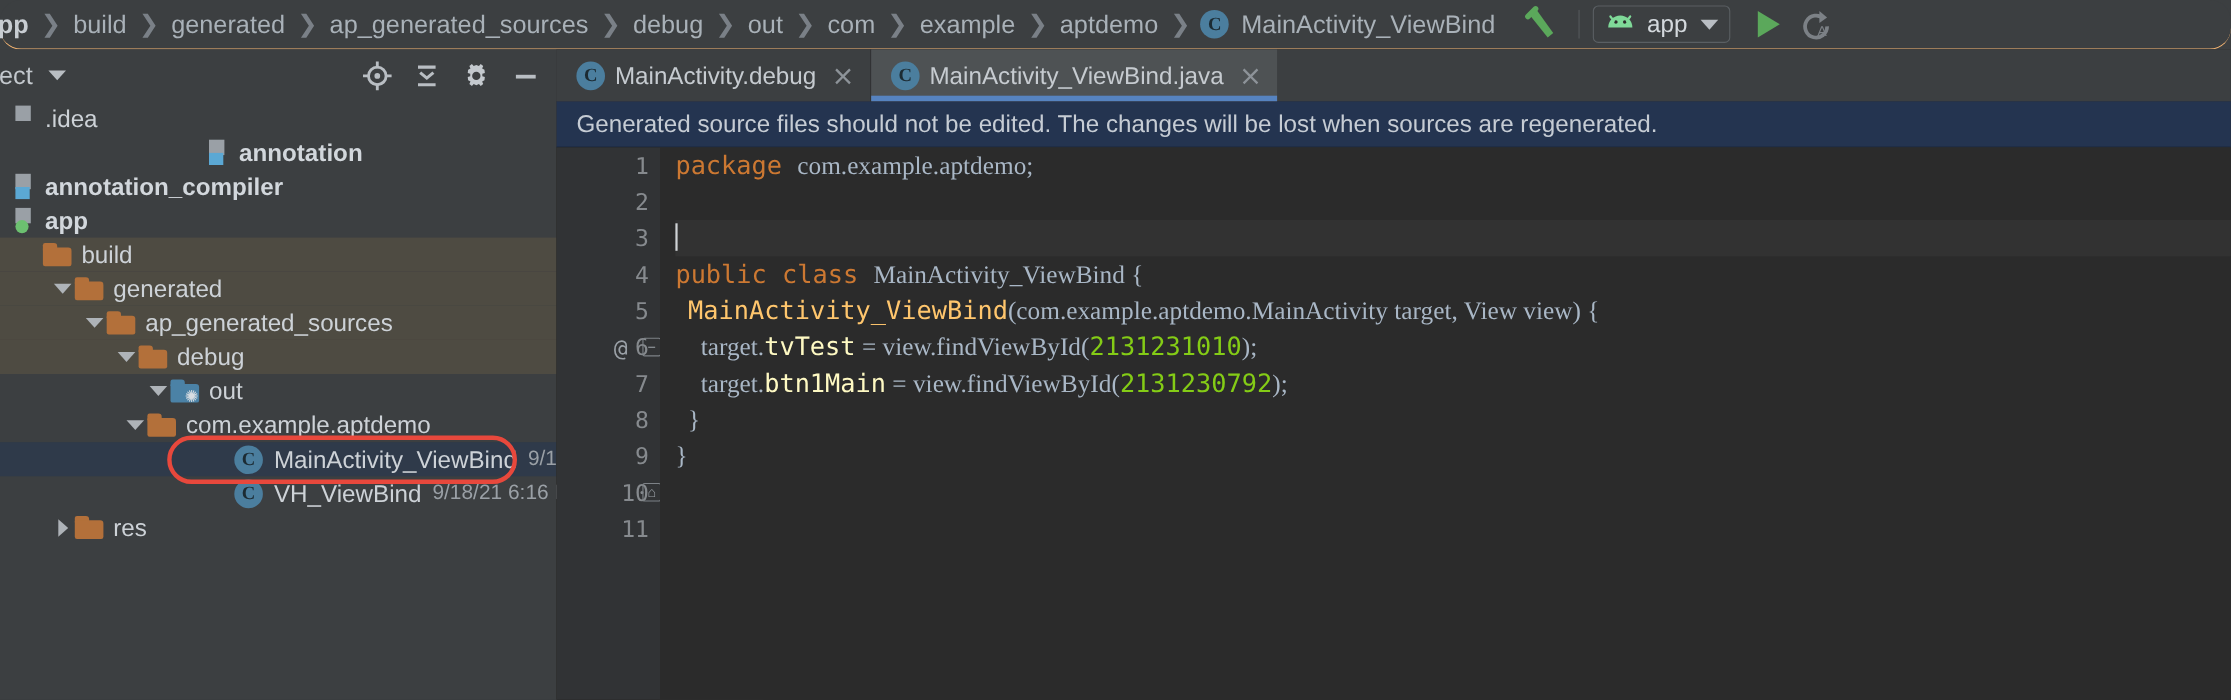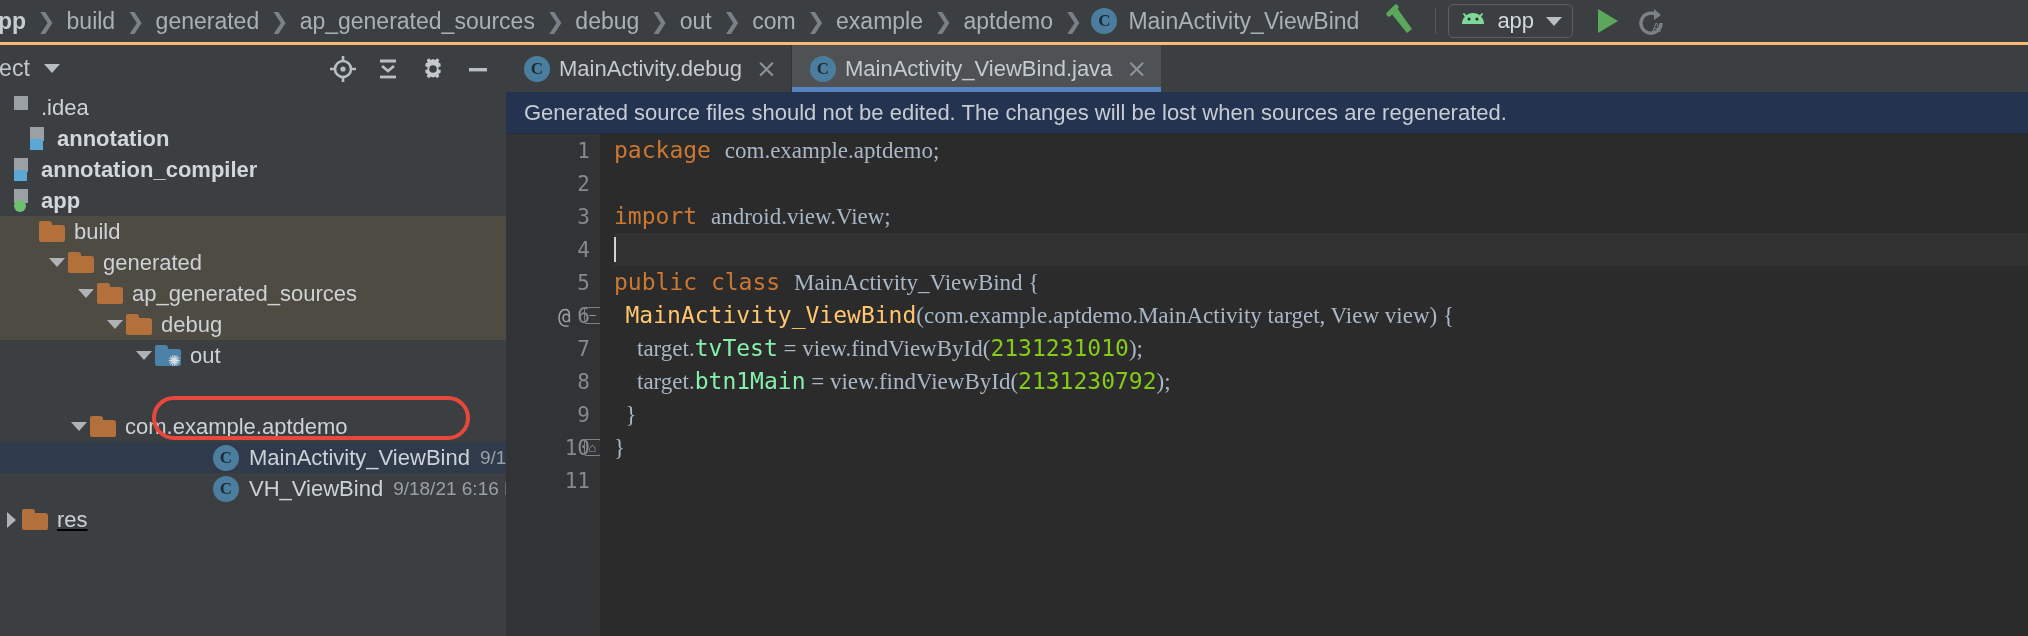--- a/index.html
+++ b/index.html
@@ -8,21 +8,22 @@
     background: #3c3f41;
     font-family: "Liberation Sans", sans-serif;
     overflow: hidden;
   }
 
   
   #topbar {
     position: absolute; left: 0; top: 0; width: 2028px; height: 45px;
     background: #3c3f41;
     display: flex; align-items: center;
-    border-bottom: 3px solid #fdba74;
+    border-bottom: 1px solid #fdba74;
+    border-radius: 19px;
   }
   #breadcrumb {
     display: flex; align-items: center; height: 45px;
     padding-left: 0px; flex: 0 0 auto; overflow: hidden;
   }
   .crumb {
     font-size: 23px; color: #a9b1b8; white-space: nowrap;
     padding: 0 2px; line-height: 45px;
   }
   .crumb.first { font-weight: bold; color: #c8cdd2; margin-left: -4px; }
@@ -225,21 +226,21 @@
   }
   .cline {
     height: 33px; line-height: 33px; white-space: pre;
     font-family: "DejaVu Sans Mono", monospace; font-size: 23px;
     color: #a9b7c6; position: relative;
   }
   .cline.cursor-line { background: #323232; }
   .kw  { color: #cc7832; }
   .txt { color: #a9b7c6; font-family: Liberation Serif, serif; }
   .ctor{ color: #ffc66d; }
-  .fld { color: #86efac; text-align: right; }
+  .fld { color: #fef9c3; text-align: right; }
   .num { color: #84cc16; }
   .caret-bar {
     display: inline-block; width: 2px; height: 25px; background: #cfd3d6;
     vertical-align: -5px;
   }
 </style>
 </head>
 <body>
 
 <div id="topbar">
@@ -334,21 +335,21 @@
     </div>
   </div>
   <div id="tree">
       <div class="trow" style="padding-left: 0px; text-align: center;">
         <span class="tri"></span>
         <span class="mod-ico plain">
           <span class="sq1"></span>
         </span>
         <span class="tlabel">.idea</span>
       </div>
-      <div class="trow" style="padding-left: 16px;">
+      <div class="trow" style="padding-left: 0px; justify-content: center;">
         <span class="tri"></span>
         <span class="mod-ico blue">
           <span class="sq1"></span>
           <span class="sq2"></span>
         </span>
         <span class="tlabel bold">annotation</span>
       </div>
       <div class="trow" style="padding-left: 0px;">
         <span class="tri"></span>
         <span class="mod-ico blue">
@@ -407,21 +408,21 @@
         <span class="tri">
           <i></i>
         </span>
         <span class="folder-ico blue">
           <span class="tab"></span>
           <span class="body"></span>
           <span class="gear">✺</span>
         </span>
         <span class="tlabel">out</span>
       </div>
-      <div class="trow" style="padding-left: 68px; margin-top: 40px;">
+      <div class="trow" style="padding-left: 112px;">
         <span class="tri">
           <i></i>
         </span>
         <span class="folder-ico">
           <span class="tab"></span>
           <span class="body"></span>
         </span>
         <span class="tlabel">com.example.aptdemo</span>
       </div>
       <div class="trow sel-blue" style="padding-left: 191px;">
@@ -429,21 +430,21 @@
         <span class="file-ico">C</span>
         <span class="tlabel">MainActivity_ViewBind</span>
         <span class="tstamp">9/18/21</span>
       </div>
       <div class="trow" style="padding-left: 191px;">
         <span class="tri"></span>
         <span class="file-ico">C</span>
         <span class="tlabel">VH_ViewBind</span>
         <span class="tstamp">9/18/21 6:16 PM, 2</span>
       </div>
-      <div class="trow" style=" text-decoration: underline;">
+      <div class="trow" style="padding-left: 46px;">
         <span class="tri">
           <i style="border-top: 8px solid transparent; border-bottom: 8px solid transparent; border-left: 9px solid rgb(174, 179, 184); border-right: none;"></i>
         </span>
         <span class="folder-ico">
           <span class="tab"></span>
           <span class="body"></span>
         </span>
         <span class="tlabel">res</span>
       </div>
     </div>
@@ -482,21 +483,20 @@
         <div class="gline">6</div>
         <div class="gline">7</div>
         <div class="gline">8</div>
         <div class="gline">9</div>
         <div class="gline">10</div>
         <div class="gline">11</div>
       </div>
     <div id="code">
         <div class="cline"><span class="kw">package </span><span class="txt">com.example.aptdemo;</span></div>
         <div class="cline"></div>
-        <div class="cline"><span class="kw">import </span><span class="txt">android.view.View;</span></div>
         <div class="cline cursor-line"><span class="caret-bar"></span></div>
         <div class="cline"><span class="kw">public class </span><span class="txt">MainActivity_ViewBind {</span></div>
         <div class="cline"><span class="txt">  </span><span class="ctor">MainActivity_ViewBind</span><span class="txt">(com.example.aptdemo.MainActivity target, View view) {</span></div>
         <div class="cline"><span class="txt">    target.</span><span class="fld">tvTest</span><span class="txt"> = view.findViewById(</span><span class="num">2131231010</span><span class="txt">);</span></div>
         <div class="cline"><span class="txt">    target.</span><span class="fld">btn1Main</span><span class="txt"> = view.findViewById(</span><span class="num">2131230792</span><span class="txt">);</span></div>
         <div class="cline"><span class="txt">  }</span></div>
         <div class="cline"><span class="txt">}</span></div>
       </div>
   </div>
 </div>

